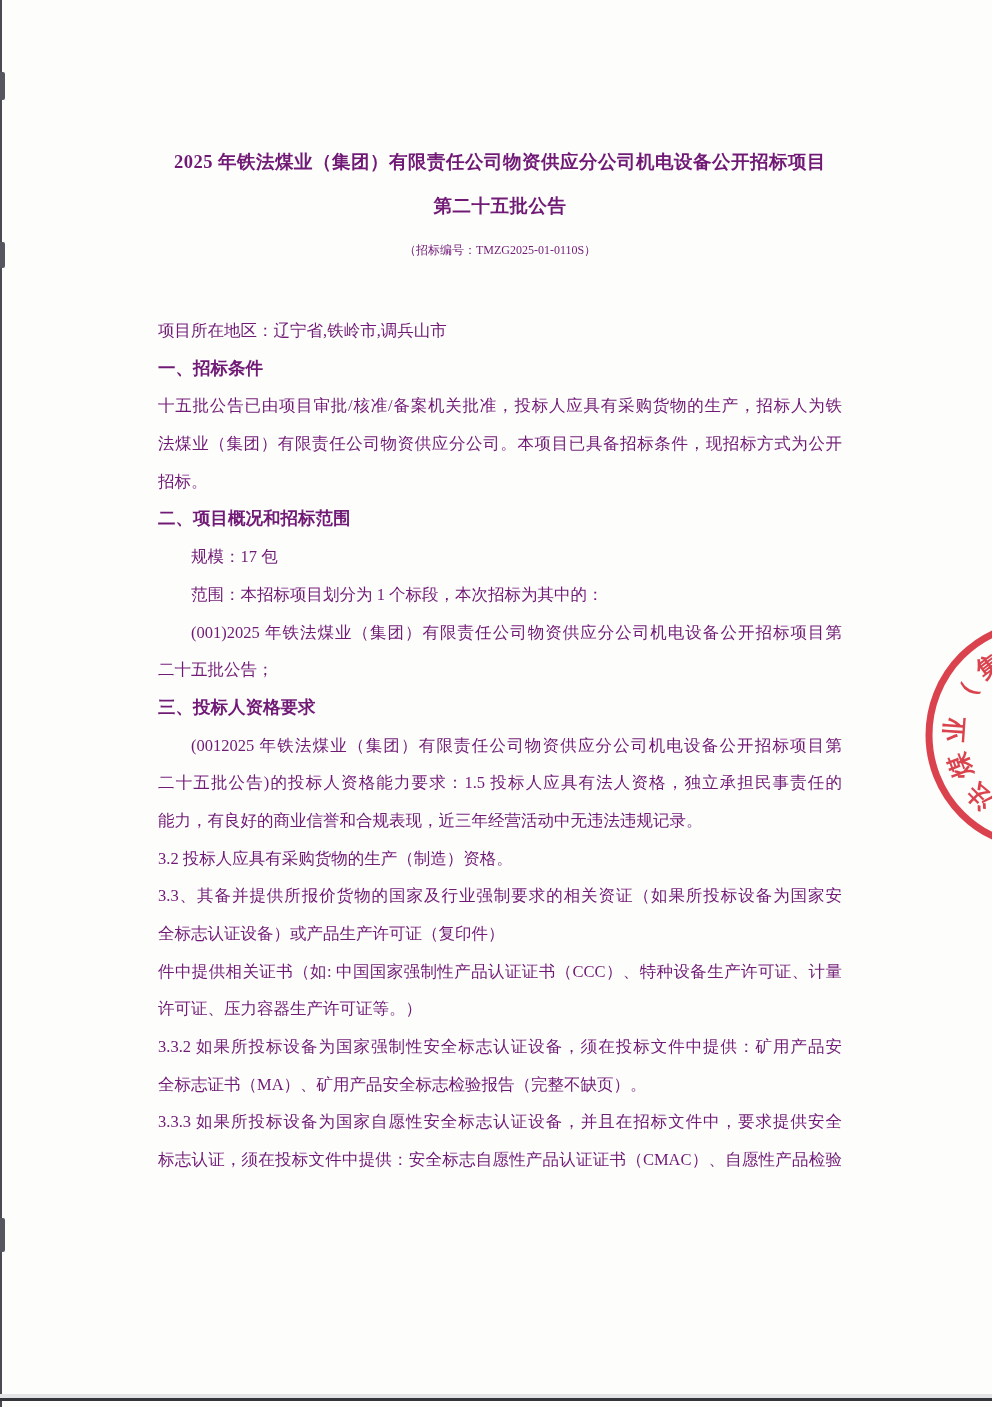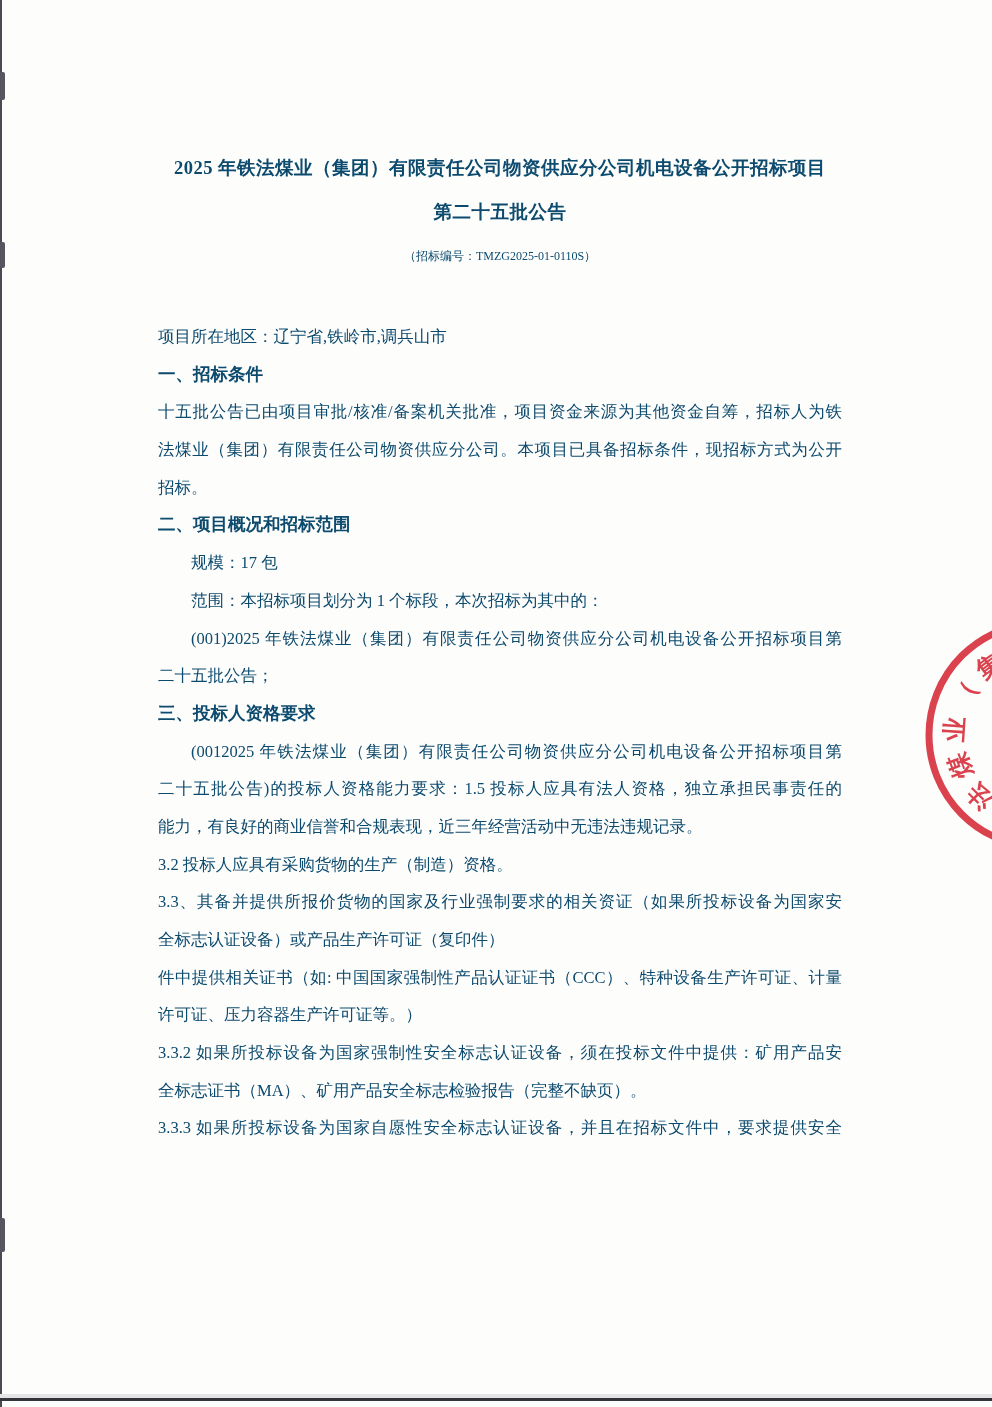--- a/index.html
+++ b/index.html
@@ -27,22 +27,22 @@
   .edge-bottom {
     position:absolute; left:0; top:1398px; width:992px; height:3px;
     background:#34353b;
   }
   .edge-bottom-soft {
     position:absolute; left:0; top:1394px; width:992px; height:4px;
     background:#e4e4e6;
   }
 
   .content {
-    position:absolute; left:158px; top:6px; width:684px;
-    color:#0c4a6e;
+    position:absolute; left:158px; top:0; width:684px;
+    color:#701a75;
   }
   .title-block { margin-top:140px; text-align:center; }
   .t  { font-weight:700; font-size:18.5px; line-height:44px; letter-spacing:0.5px; }
   .ref{ font-weight:400; font-size:12px;   line-height:44px; }
 
   .body-block { margin-top:40px; font-size:16.5px; }
   .ln   { line-height:37.7px; height:37.7px; }
   .hd   { font-weight:700; font-size:17.5px; }
   .indent { text-indent:33px; }
   .fill { text-align:justify; text-align-last:justify; }
@@ -93,35 +93,36 @@
   <div class="content">
     <div class="title-block">
       <div class="t">2025 年铁法煤业（集团）有限责任公司物资供应分公司机电设备公开招标项目</div>
       <div class="t">第二十五批公告</div>
       <div class="ref">（招标编号：TMZG2025-01-0110S）</div>
     </div>
 
     <div class="body-block">
       <div class="ln">项目所在地区：辽宁省,铁岭市,调兵山市</div>
       <div class="ln hd">一、招标条件</div>
-      <div class="ln fill">十五批公告已由项目审批/核准/备案机关批准，项目资金来源为其他资金自筹，招标人为铁</div>
+      <div class="ln fill">十五批公告已由项目审批/核准/备案机关批准，投标人应具有采购货物的生产，招标人为铁</div>
       <div class="ln fill">法煤业（集团）有限责任公司物资供应分公司。本项目已具备招标条件，现招标方式为公开</div>
       <div class="ln">招标。</div>
       <div class="ln hd">二、项目概况和招标范围</div>
       <div class="ln indent">规模：17 包</div>
       <div class="ln indent">范围：本招标项目划分为 1 个标段，本次招标为其中的：</div>
       <div class="ln indent fill">(001)2025 年铁法煤业（集团）有限责任公司物资供应分公司机电设备公开招标项目第</div>
       <div class="ln">二十五批公告；</div>
       <div class="ln hd">三、投标人资格要求</div>
       <div class="ln indent fill">(0012025 年铁法煤业（集团）有限责任公司物资供应分公司机电设备公开招标项目第</div>
       <div class="ln fill">二十五批公告)的投标人资格能力要求：1.5 投标人应具有法人资格，独立承担民事责任的</div>
       <div class="ln">能力，有良好的商业信誉和合规表现，近三年经营活动中无违法违规记录。</div>
       <div class="ln">3.2 投标人应具有采购货物的生产（制造）资格。</div>
       <div class="ln fill">3.3、其备并提供所报价货物的国家及行业强制要求的相关资证（如果所投标设备为国家安</div>
       <div class="ln">全标志认证设备）或产品生产许可证（复印件）</div>
       <div class="ln fill">件中提供相关证书（如: 中国国家强制性产品认证证书（CCC）、特种设备生产许可证、计量</div>
       <div class="ln">许可证、压力容器生产许可证等。）</div>
       <div class="ln fill">3.3.2 如果所投标设备为国家强制性安全标志认证设备，须在投标文件中提供：矿用产品安</div>
       <div class="ln">全标志证书（MA）、矿用产品安全标志检验报告（完整不缺页）。</div>
       <div class="ln fill">3.3.3 如果所投标设备为国家自愿性安全标志认证设备，并且在招标文件中，要求提供安全</div>
+      <div class="ln fill">标志认证，须在投标文件中提供：安全标志自愿性产品认证证书（CMAC）、自愿性产品检验</div>
     </div>
   </div>
 </div>
 
 </body></html>

